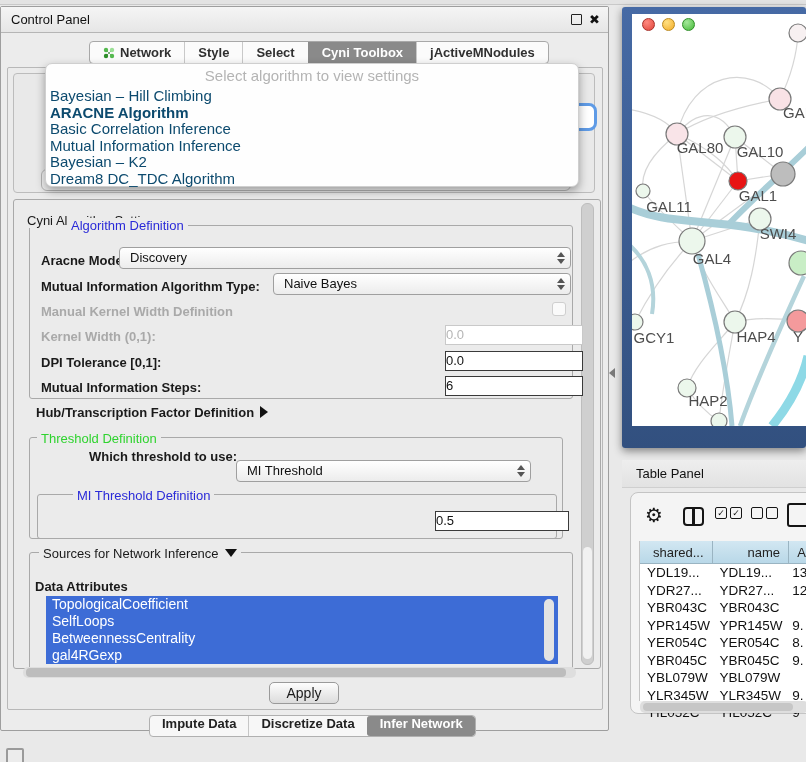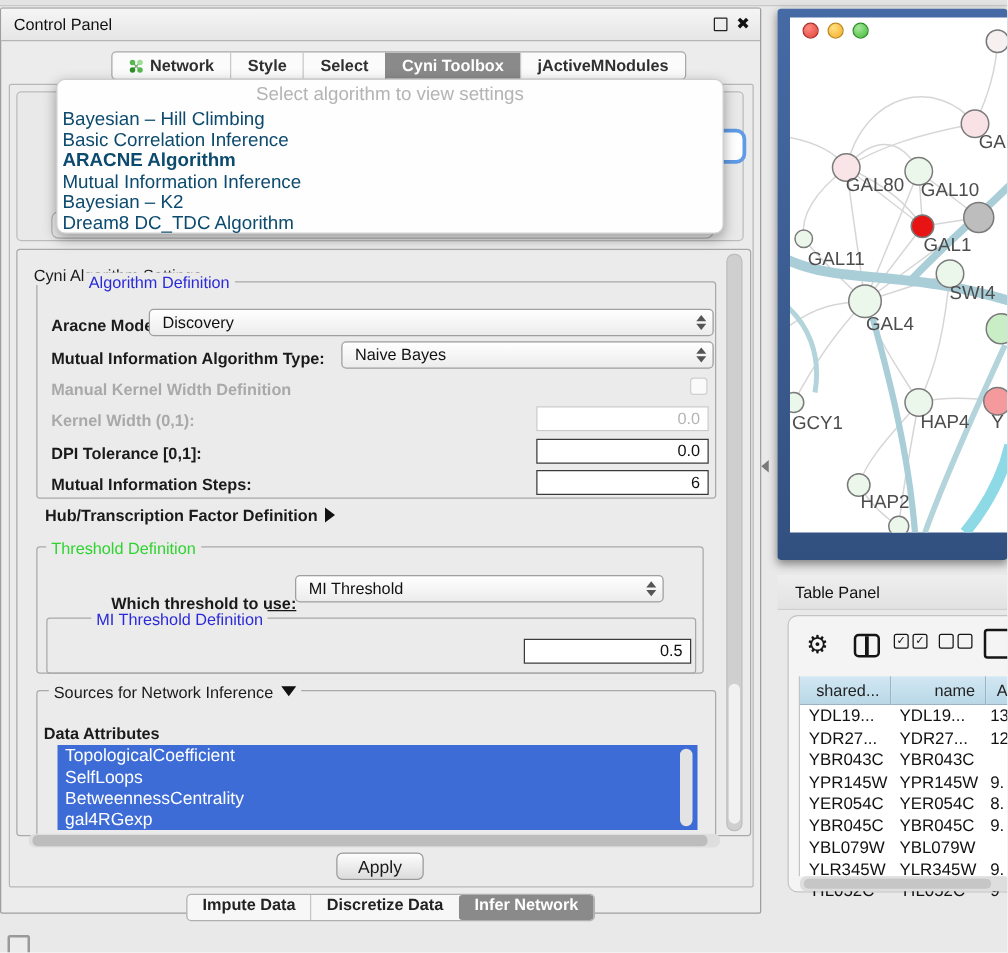--- a/index.html
+++ b/index.html
@@ -44,21 +44,21 @@
   .lbl.dis{color:#a9a9a9;}
   .combo{position:absolute;height:22px;border:1px solid #9f9f9f;border-radius:4px;background:linear-gradient(#ffffff,#ececec);
       box-sizing:border-box;}
   .combo-text{position:absolute;left:10px;top:0;line-height:20px;font-size:13px;color:#111;}
   .spin{position:absolute;right:5px;top:3px;width:9px;height:14px;}
   .spin:before{content:"";position:absolute;left:1px;top:1px;border-left:4px solid transparent;border-right:4px solid transparent;
       border-bottom:5px solid #555;}
   .spin:after{content:"";position:absolute;left:1px;bottom:1px;border-left:4px solid transparent;border-right:4px solid transparent;
       border-top:5px solid #555;}
   .field{position:absolute;height:20px;background:#fff;border:1px solid #c9c9c9;box-sizing:border-box;
-      font-size:13px;line-height:18px;text-align:right;padding-right:6px;color:#111;}
+      font-size:13px;line-height:18px;text-align:left;padding-right:6px;color:#111;margin-left:16px;}
   .field.active{border:1.5px solid #3a3a3a;}
   .field.dis{color:#b5b5b5;}
   .checkbox{position:absolute;width:14px;height:14px;border:1.5px solid #cfcfcf;border-radius:3px;background:#fafafa;box-sizing:border-box;}
   .tri-right{display:inline-block;width:0;height:0;border-top:6px solid transparent;border-bottom:6px solid transparent;
       border-left:8px solid #111;vertical-align:-1px;margin-left:6px;}
   .tri-down{display:inline-block;width:0;height:0;border-left:6px solid transparent;border-right:6px solid transparent;
       border-top:8px solid #111;vertical-align:1px;margin-left:6px;}
   
   .attr-list{position:absolute;left:45px;top:589px;width:512px;height:68px;background:#3d6cd6;overflow:hidden;}
   .attr-item{height:17px;line-height:17px;padding-left:6px;font-size:14px;color:#fff;white-space:nowrap;}
@@ -146,22 +146,22 @@
 
     <div class="cp-content"></div>
     <div class="bgfrag1"></div>
     <div class="bgfrag-focus"></div>
     <div class="bgfrag2"></div>
 
     <div class="popup">
       <div class="popup-prompt">Select algorithm to view settings</div>
       <div id="popup-items">
           <div class="pop-item">Bayesian – Hill Climbing</div>
+          <div class="pop-item bold">ARACNE Algorithm</div>
           <div class="pop-item">Basic Correlation Inference</div>
-          <div class="pop-item bold">ARACNE Algorithm</div>
           <div class="pop-item">Mutual Information Inference</div>
           <div class="pop-item">Bayesian – K2</div>
           <div class="pop-item">Dream8 DC_TDC Algorithm</div>
         </div>
     </div>
 
     <div class="group" style="left:12px;top:192px;width:588px;height:470px;"></div>
     <span class="group-label" style="left:22px;top:186px;margin-top:20px;">Cyni Algorithm Settings</span>
     <div class="scroll-track" style="left:580px;top:196px;width:13px;height:462px;"></div>
     <div class="vscroll-thumb" style="left:582px;top:540px;width:9px;height:112px;background:#f1f1f1;"></div>
@@ -191,21 +191,21 @@
     <div class="field active" style="left:428px;top:344px;width:138px;">0.0</div>
 
     <span class="lbl" style="left:40px;top:373px;">Mutual Information Steps:</span>
     <div class="field active" style="left:428px;top:369px;width:138px;">6</div>
 
     <span class="lbl" style="left:35px;top:398px;"><span>Hub/Transcription Factor Definition</span><span class="tri-right"></span></span>
 
     <div class="group" style="left:28px;top:430px;width:534px;height:102px;"></div>
     <span class="group-label green" style="left:36px;top:424px;">Threshold Definition</span>
 
-    <span class="lbl" style="left:88px;top:468px;text-decoration:underline;">Which threshold to use:</span>
+    <span class="lbl" style="left:88px;top:442px;">Which threshold to use:</span>
     <div class="combo" style="left:235px;top:453px;width:295px;">
       <span class="combo-text">MI Threshold</span>
       <span class="spin"></span>
     </div>
 
     <div class="group" style="left:36px;top:487px;width:520px;height:45px;"></div>
     <span class="group-label blue" style="left:44px;top:481px;">MI Threshold Definition</span>
     <div class="field active" style="left:418px;top:504px;width:134px;">0.5</div>
 
     <div class="group" style="left:28px;top:545px;width:544px;height:118px;"></div>

